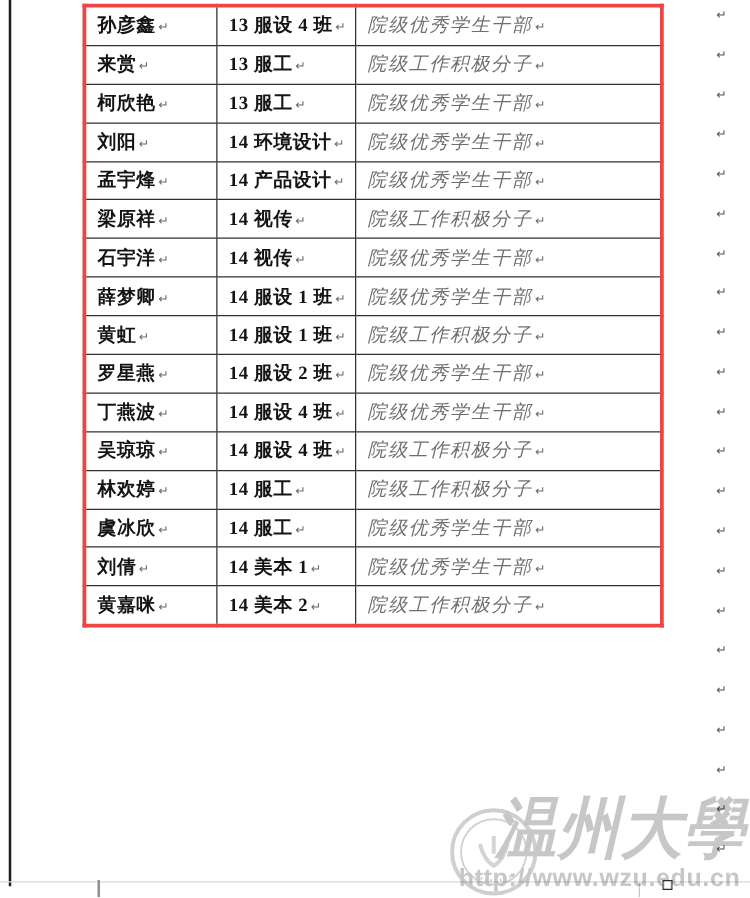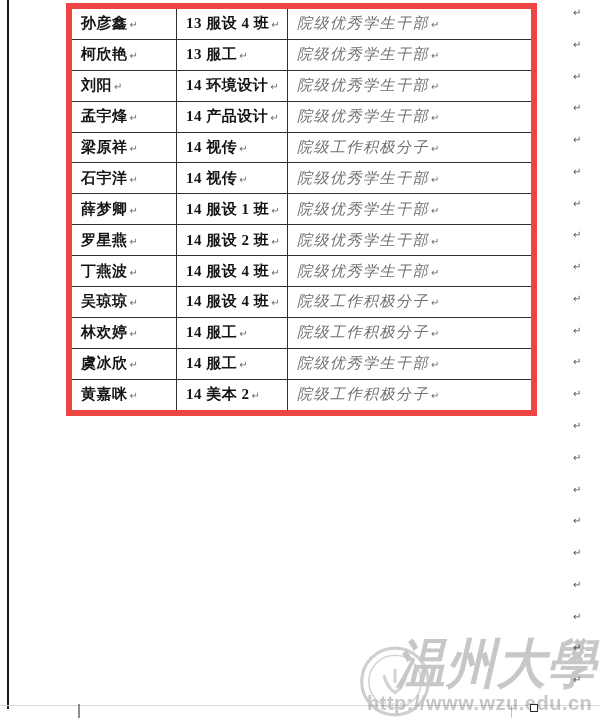--- a/index.html
+++ b/index.html
@@ -7,21 +7,21 @@
     position:relative;width:600px;height:718px;background:#ffffff;
     overflow:hidden;font-family:"Liberation Serif", serif;
   }
   
   .left-line{position:absolute;left:7px;top:0;width:2px;height:709px;background:#1c1c1c;}
 
   
   table.doc{
     position:absolute;left:66px;top:3px;width:457px;
     border-collapse:collapse;table-layout:fixed;
-    border:6px solid #ef4444;
+    border:3px solid #ef4444;
   }
   table.doc td{
     border:1.5px solid #303030;
     height:29.9px;             
     vertical-align:middle;
     padding:0 0 0 9px;
     overflow:hidden;white-space:nowrap;
     box-sizing:content-box;
   }
   td.c-name{width:95px;}
@@ -67,20 +67,25 @@
   <div class="left-line"></div>
 
   <table class="doc">
     <tbody id="table-body">
         <tr>
           <td class="c-name t-strong">孙彦鑫<span class="pmark">↵</span></td>
           <td class="c-class t-strong">13 服设 4 班<span class="pmark">↵</span></td>
           <td class="c-award t-award">院级优秀学生干部<span class="pmark">↵</span></td>
         </tr>
         <tr>
+          <td class="c-name t-strong">来赏<span class="pmark">↵</span></td>
+          <td class="c-class t-strong">13 服工<span class="pmark">↵</span></td>
+          <td class="c-award t-award">院级工作积极分子<span class="pmark">↵</span></td>
+        </tr>
+        <tr>
           <td class="c-name t-strong">柯欣艳<span class="pmark">↵</span></td>
           <td class="c-class t-strong">13 服工<span class="pmark">↵</span></td>
           <td class="c-award t-award">院级优秀学生干部<span class="pmark">↵</span></td>
         </tr>
         <tr>
           <td class="c-name t-strong">刘阳<span class="pmark">↵</span></td>
           <td class="c-class t-strong">14 环境设计<span class="pmark">↵</span></td>
           <td class="c-award t-award">院级优秀学生干部<span class="pmark">↵</span></td>
         </tr>
         <tr>
@@ -97,20 +102,25 @@
           <td class="c-name t-strong">石宇洋<span class="pmark">↵</span></td>
           <td class="c-class t-strong">14 视传<span class="pmark">↵</span></td>
           <td class="c-award t-award">院级优秀学生干部<span class="pmark">↵</span></td>
         </tr>
         <tr>
           <td class="c-name t-strong">薛梦卿<span class="pmark">↵</span></td>
           <td class="c-class t-strong">14 服设 1 班<span class="pmark">↵</span></td>
           <td class="c-award t-award">院级优秀学生干部<span class="pmark">↵</span></td>
         </tr>
         <tr>
+          <td class="c-name t-strong">黄虹<span class="pmark">↵</span></td>
+          <td class="c-class t-strong">14 服设 1 班<span class="pmark">↵</span></td>
+          <td class="c-award t-award">院级工作积极分子<span class="pmark">↵</span></td>
+        </tr>
+        <tr>
           <td class="c-name t-strong">罗星燕<span class="pmark">↵</span></td>
           <td class="c-class t-strong">14 服设 2 班<span class="pmark">↵</span></td>
           <td class="c-award t-award">院级优秀学生干部<span class="pmark">↵</span></td>
         </tr>
         <tr>
           <td class="c-name t-strong">丁燕波<span class="pmark">↵</span></td>
           <td class="c-class t-strong">14 服设 4 班<span class="pmark">↵</span></td>
           <td class="c-award t-award">院级优秀学生干部<span class="pmark">↵</span></td>
         </tr>
         <tr>
@@ -119,20 +129,25 @@
           <td class="c-award t-award">院级工作积极分子<span class="pmark">↵</span></td>
         </tr>
         <tr>
           <td class="c-name t-strong">林欢婷<span class="pmark">↵</span></td>
           <td class="c-class t-strong">14 服工<span class="pmark">↵</span></td>
           <td class="c-award t-award">院级工作积极分子<span class="pmark">↵</span></td>
         </tr>
         <tr>
           <td class="c-name t-strong">虞冰欣<span class="pmark">↵</span></td>
           <td class="c-class t-strong">14 服工<span class="pmark">↵</span></td>
+          <td class="c-award t-award">院级优秀学生干部<span class="pmark">↵</span></td>
+        </tr>
+        <tr>
+          <td class="c-name t-strong">刘倩<span class="pmark">↵</span></td>
+          <td class="c-class t-strong">14 美本 1<span class="pmark">↵</span></td>
           <td class="c-award t-award">院级优秀学生干部<span class="pmark">↵</span></td>
         </tr>
         <tr>
           <td class="c-name t-strong">黄嘉咪<span class="pmark">↵</span></td>
           <td class="c-class t-strong">14 美本 2<span class="pmark">↵</span></td>
           <td class="c-award t-award">院级工作积极分子<span class="pmark">↵</span></td>
         </tr>
       </tbody>
   </table>
 

